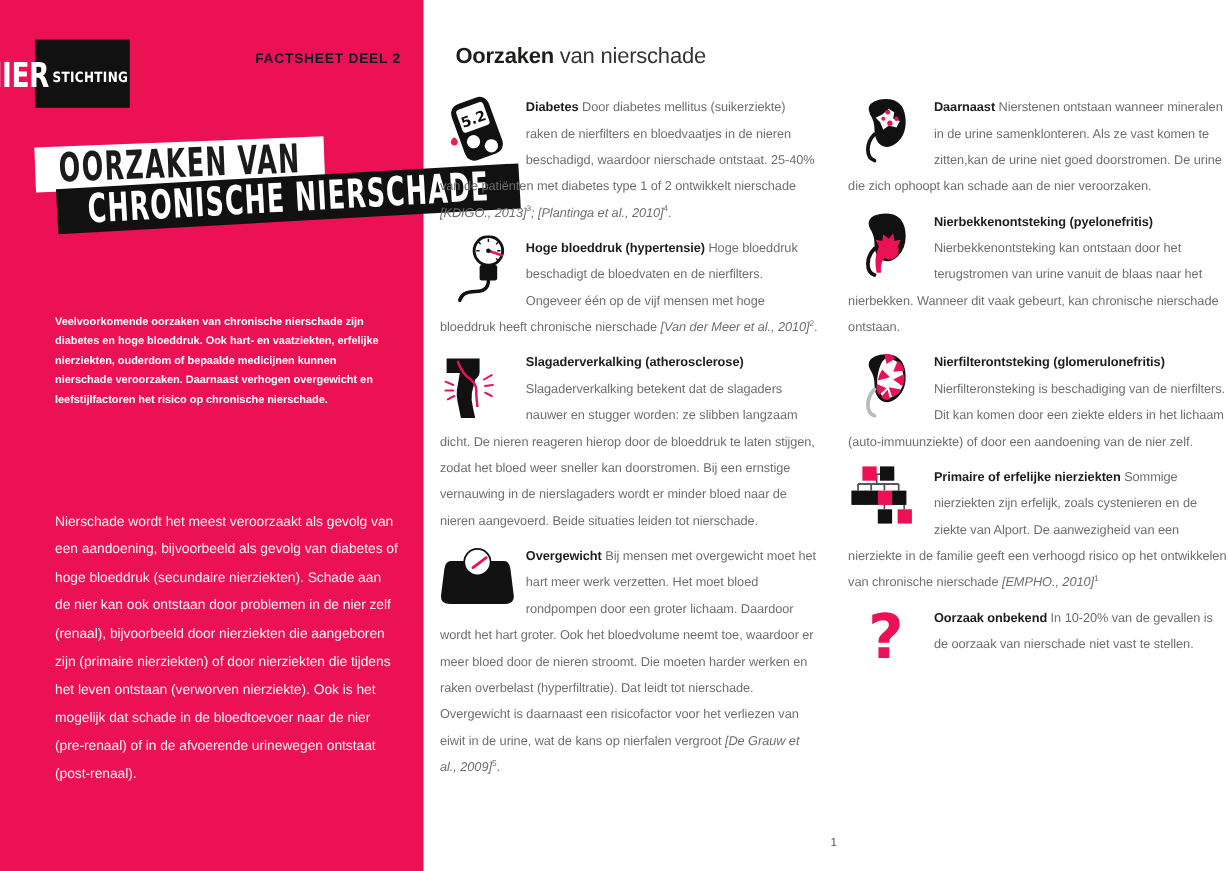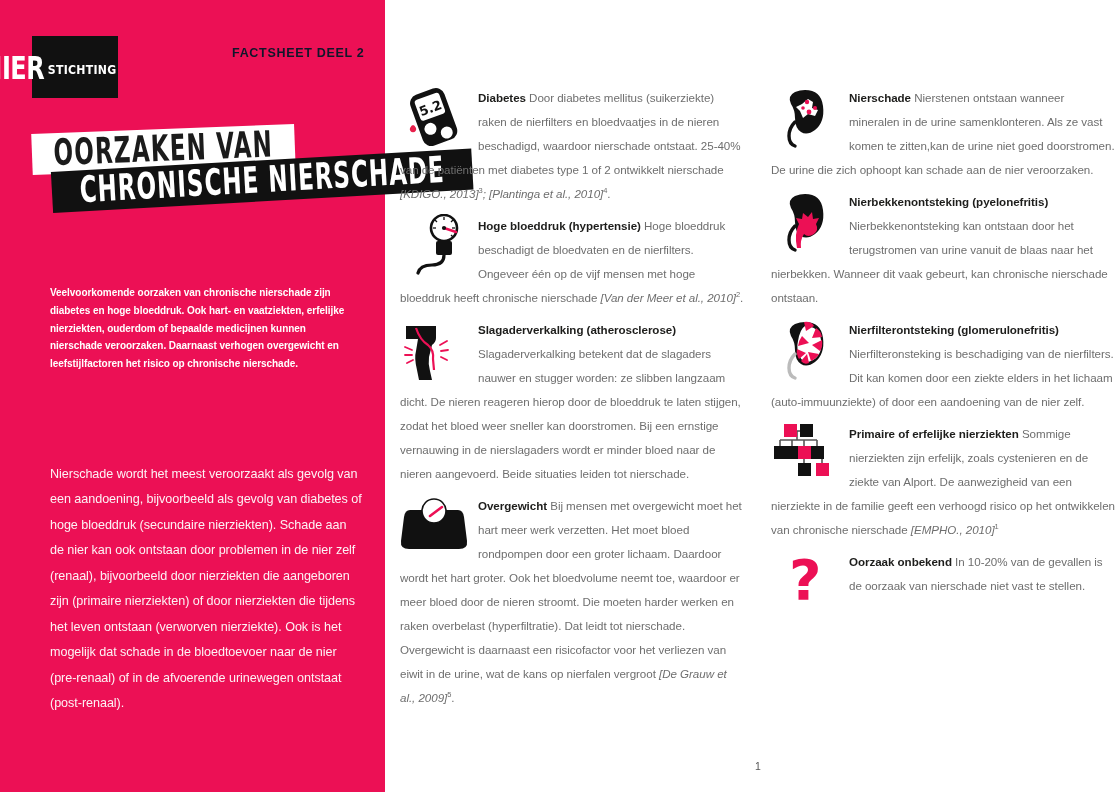--- a/index.html
+++ b/index.html
@@ -167,20 +167,23 @@
       <div class="banner banner-1"><span>OORZAKEN VAN</span></div>
       <div class="banner banner-2"><span>CHRONISCHE NIERSCHADE</span></div>
     </div>
 
     <div class="lead-text">Veelvoorkomende oorzaken van chronische nierschade zijn diabetes en hoge bloeddruk. Ook hart- en vaatziekten, erfelijke nierziekten, ouderdom of bepaalde medicijnen kunnen nierschade veroorzaken. Daarnaast verhogen overgewicht en  leefstijlfactoren het risico op chronische nierschade.</div>
     <div class="body-text">Nierschade wordt het meest veroorzaakt als gevolg van een aandoening, bijvoorbeeld als gevolg van diabetes of hoge bloeddruk (secundaire nierziekten). Schade aan de nier kan ook ontstaan door problemen in de nier zelf (renaal), bijvoorbeeld door nierziekten die aangeboren zijn (primaire nierziekten) of door nierziekten die tijdens het leven ontstaan (verworven nierziekte). Ook is het mogelijk dat schade in de bloedtoevoer naar de nier (pre-renaal) of in de afvoerende urinewegen ontstaat (post-renaal).</div>
   </div>
 
   <div class="content">
 
+    <div class="main-title">
+      <b>Oorzaken</b><i> van nierschade</i>
+    </div>
 
     <div class="columns">
       <div class="col" id="colL">
           <div class="entry">
             <div class="icon">
               <svg width="70" height="64" viewBox="0 0 70 64">
         <g transform="rotate(-20 34 32)">
           <rect x="16" y="4" width="36" height="54" rx="9" fill="#111111"></rect>
           <rect x="21" y="9" width="26" height="22" rx="3" fill="#fff"></rect>
           <text x="34" y="26" font-family="DejaVu Sans, sans-serif" font-size="13" font-weight="700" fill="#111111" text-anchor="middle">5.2</text>
@@ -246,21 +249,21 @@
               <svg width="70" height="64" viewBox="0 0 70 64">
         <path d="M34 4 q16 0 18 16 q2 16 -8 24 q-8 6 -14 2 q-6 -4 -6 -14 q0 -8 -4 -14 q-4 -8 4 -12 q5 -2 10 -2 z" fill="#111111"></path>
         <path d="M24 36 q-6 6 -6 14 q0 8 6 10" fill="none" stroke="#111111" stroke-width="3.4" stroke-linecap="round"></path>
         <path d="M37 13 l5 3 l-1 6 l6 2 l-3 6 l-7 -2 l-5 4 l-3 -7 l-4 -4 l6 -3 z" fill="#fff"></path>
         <circle cx="36" cy="16" r="2.2" fill="#EC1055"></circle>
                 <circle cx="44" cy="22" r="2" fill="#EC1055"></circle>
         <circle cx="38" cy="26" r="2.4" fill="#EC1055"></circle>
                 <circle cx="32" cy="22" r="1.8" fill="#EC1055"></circle>
       </svg>
             </div>
-            <div class="txt"><b>Nierschade</b><span> Nierstenen ontstaan wanneer mineralen in de urine samenklonteren. Als ze vast komen te zitten,kan de urine niet goed doorstromen. De urine die zich ophoopt kan schade aan de nier veroorzaken.</span></div>
+            <div class="txt"><b>Daarnaast</b><span> Nierstenen ontstaan wanneer mineralen in de urine samenklonteren. Als ze vast komen te zitten,kan de urine niet goed doorstromen. De urine die zich ophoopt kan schade aan de nier veroorzaken.</span></div>
           </div>
           <div class="entry">
             <div class="icon">
               <svg width="70" height="64" viewBox="0 0 70 64">
         <path d="M34 4 q16 0 18 16 q2 16 -8 24 q-8 6 -14 2 q-6 -4 -6 -14 q0 -8 -4 -14 q-4 -8 4 -12 q5 -2 10 -2 z" fill="#111111"></path>
         <path d="M24 36 q-6 6 -6 14 q0 8 6 10" fill="none" stroke="#111111" stroke-width="3.4" stroke-linecap="round"></path>
         <path d="M26 58 q-3 -14 2 -24 l-3 -6 l6 1 l1 -6 l5 4 l4 -5 l1 7 l6 -1 l-3 6 q3 6 -2 10 q-6 4 -10 0 q-4 6 -3 14 z" fill="#EC1055"></path>
       </svg>
             </div>
             <div class="txt"><b>Nierbekkenontsteking (pyelonefritis)</b><span> Nierbekkenontsteking kan ontstaan door het terugstromen van urine vanuit de blaas naar het nierbekken. Wanneer dit vaak gebeurt, kan chronische nierschade ontstaan.</span></div>

